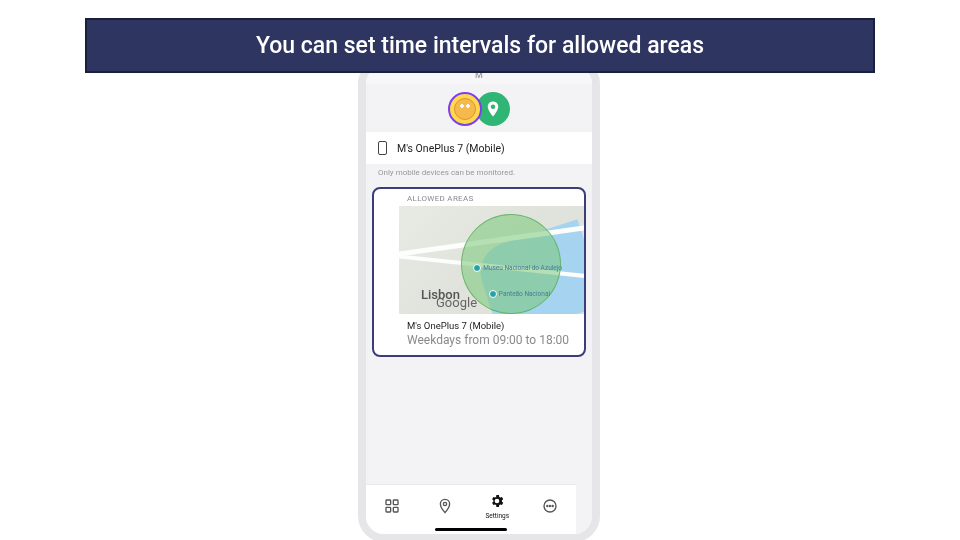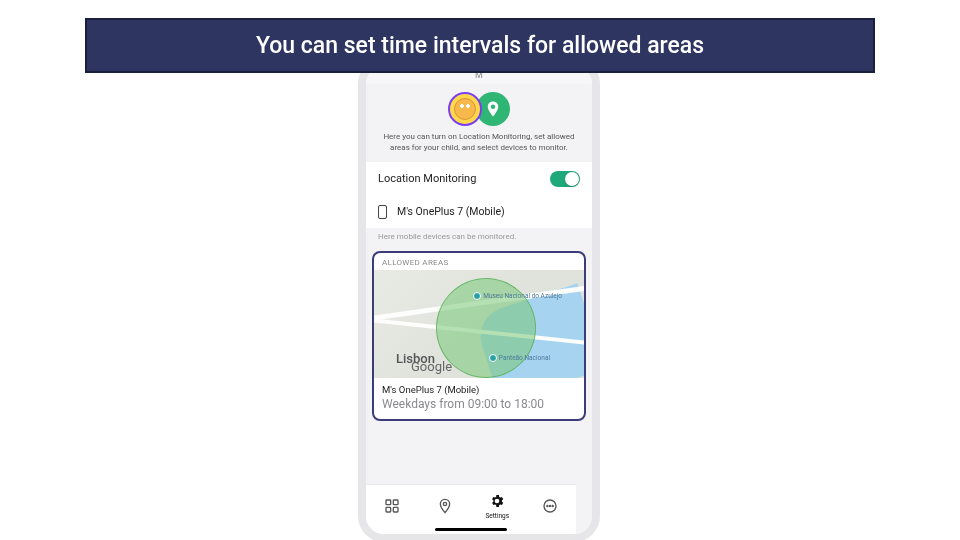--- a/index.html
+++ b/index.html
@@ -156,20 +156,21 @@
     font-size: 8px;
     color: #989898;
     padding: 4px 12px 8px;
   }
   .allowed-card {
     margin: 2px 6px 10px;
     border: 2px solid #3b3c7a;
     border-radius: 8px;
     background: #ffffff;
     overflow: hidden;
+    padding-left: 25px;
   }
   .allowed-header {
     font-size: 8px;
     color: #8a8a8e;
     padding: 5px 8px 3px;
     letter-spacing: 0.3px;
   }
   .map {
     height: 108px;
     position: relative;
@@ -212,20 +213,21 @@
     font-weight: 500;
     margin-top: 31px;
   }
   .map .poi {
     position: absolute;
     font-size: 6.5px;
     color: #4a7a99;
     display: flex;
     align-items: center;
     gap: 2px;
+    margin-top: 36px;
   }
   .map .poi .pin {
     width: 8px; height: 8px; border-radius: 50%;
     background: #2aa0a5;
     border: 1.5px solid #fff;
   }
   .map .glogo {
     position: absolute;
     bottom: 4px;
     left: 6px;
@@ -290,34 +292,29 @@
     <div class="header-icons">
       <div class="child-icon"></div>
       <div class="loc-icon">
         <svg width="18" height="18" viewBox="0 0 24 24" fill="none">
             <path d="M12 2C8 2 5 5 5 9c0 5 7 13 7 13s7-8 7-13c0-4-3-7-7-7z" fill="#fff"></path>
             <circle cx="12" cy="9" r="3" fill="#2fb574"></circle>
           </svg>
       </div>
     </div>
 
-    <div class="desc">Here you can turn on Location Monitoring, set allowed areas for your child, and select devices to monitor.</div>
-
-    <div class="row">
-      <span>Location Monitoring</span>
-      <div class="toggle"></div>
-    </div>
+
 
 
     <div class="device-row">
       <div class="phone-glyph"></div>
       <span>M's OnePlus 7 (Mobile)</span>
     </div>
 
-    <div class="hint">Here mobile devices can be monitored.</div>
+    <div class="hint">Only mobile devices can be monitored.</div>
 
     <div class="allowed-card">
       <div class="allowed-header">ALLOWED AREAS</div>
       <div class="map">
         <div class="water"></div>
         <div class="roads"></div>
         <div class="geo"></div>
         <div class="city">Lisbon</div>
         <div class="poi" style="top:22px; right:22px;">
           <div class="pin"></div>

